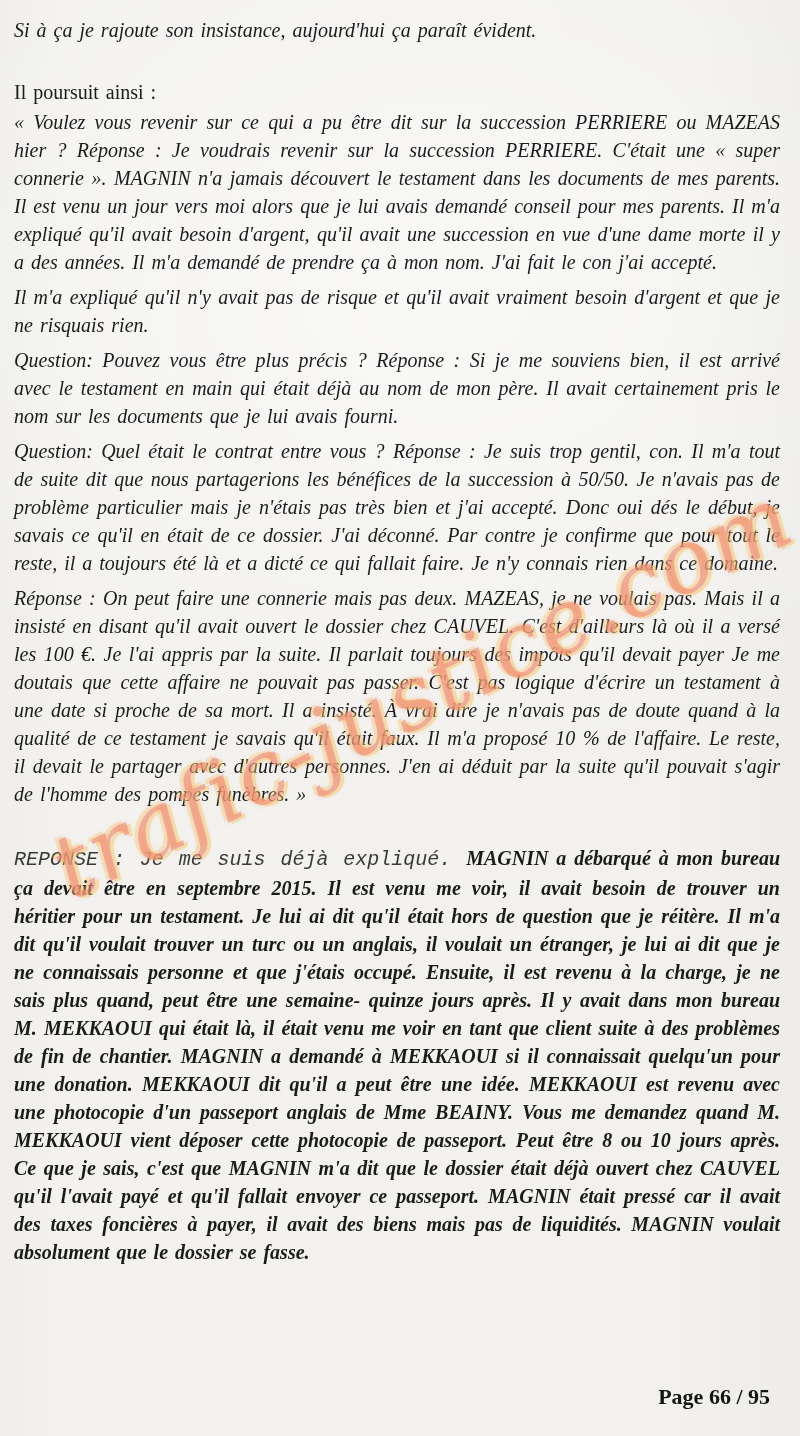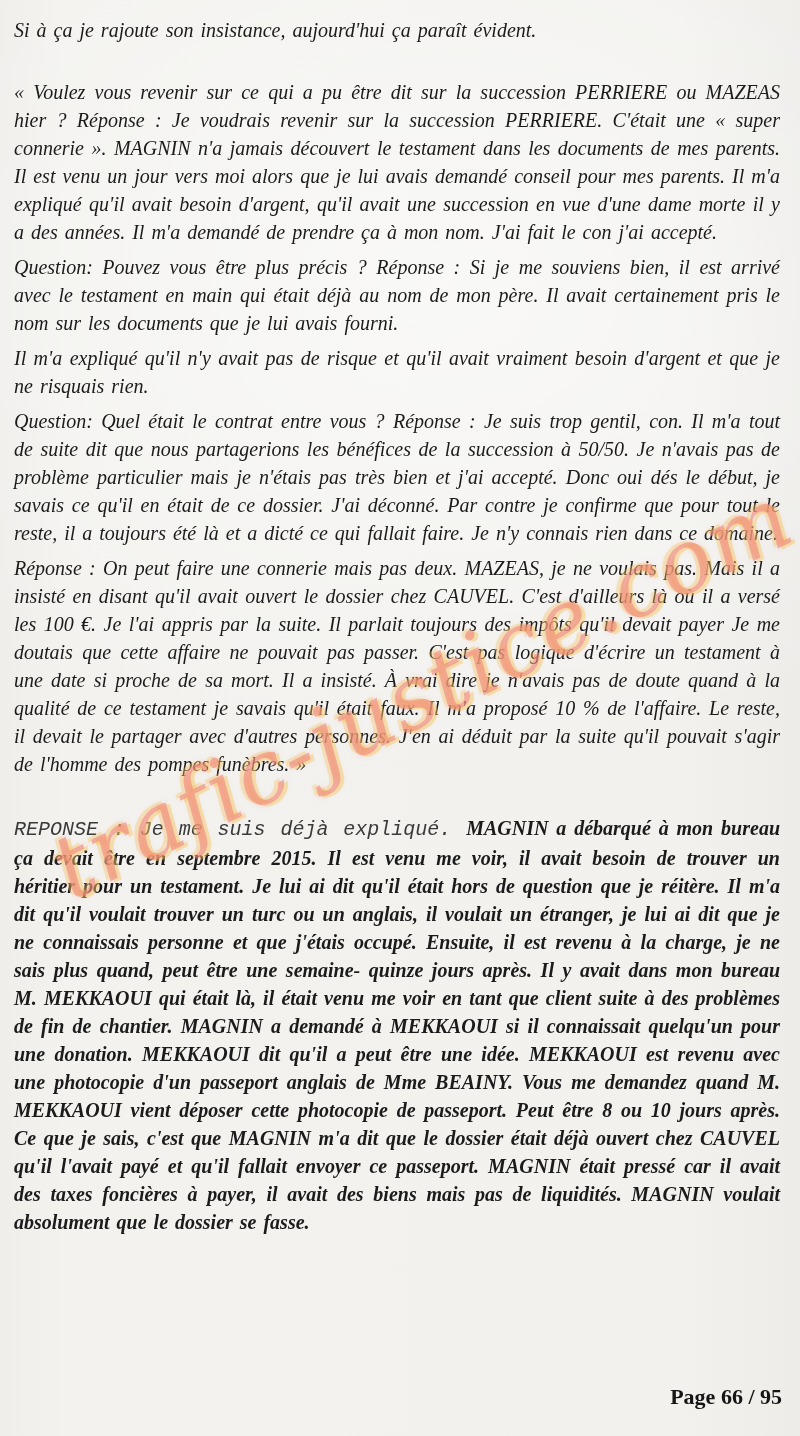--- a/index.html
+++ b/index.html
@@ -56,42 +56,43 @@
     color: rgba(240, 137, 123, 0.62);
     text-shadow:
       3px 3px 0 rgba(246, 199, 95, 0.45),
       -3px -3px 0 rgba(246, 199, 95, 0.35),
       0 0 6px rgba(240, 137, 123, 0.25);
     pointer-events: none;
     user-select: none;
   }
   .page-number {
     position: absolute;
-    right: 18px;
+    right: 30px;
     bottom: 26px;
     font-size: 22px;
     font-weight: bold;
     color: #151515;
   }
 </style>
 </head>
 <body>
 
 <div class="page">
 
   <div class="content">
 
     <p class="p it p-intro">Si à ça je rajoute son insistance, aujourd'hui ça paraît évident.</p>
 
+    <p class="p p-lead">Il poursuit ainsi :</p>
 
     <p class="p it">« Voulez vous revenir sur ce qui a pu être dit sur la succession PERRIERE ou MAZEAS hier ? Réponse : Je voudrais revenir sur la succession PERRIERE. C'était une « super connerie ». MAGNIN n'a jamais découvert le testament dans les documents de mes parents. Il est venu un jour vers moi alors que je lui avais demandé conseil pour mes parents. Il m'a expliqué qu'il avait besoin d'argent, qu'il avait une succession en vue d'une dame morte il y a des années. Il m'a demandé de prendre ça à mon nom. J'ai fait le con j'ai accepté.</p>
 
+    <p class="p it">Il m'a expliqué qu'il n'y avait pas de risque et qu'il avait vraiment besoin d'argent et que je ne risquais rien.</p>
+
     <p class="p it">Question: Pouvez vous être plus précis ? Réponse : Si je me souviens bien, il est arrivé avec le testament en main qui était déjà au nom de mon père. Il avait certainement pris le nom sur les documents que je lui avais fourni.</p>
-
-    <p class="p it">Il m'a expliqué qu'il n'y avait pas de risque et qu'il avait vraiment besoin d'argent et que je ne risquais rien.</p>
 
     <p class="p it">Question: Quel était le contrat entre vous ? Réponse : Je suis trop gentil, con. Il m'a tout de suite dit que nous partagerions les bénéfices de la succession à 50/50. Je n'avais pas de problème particulier mais je n'étais pas très bien et j'ai accepté. Donc oui dés le début, je savais ce qu'il en était de ce dossier. J'ai déconné. Par contre je confirme que pour tout le reste, il a toujours été là et a dicté ce qui fallait faire. Je n'y connais rien dans ce domaine.</p>
 
 
     <p class="p it p-quote6">Réponse : On peut faire une connerie mais pas deux. MAZEAS, je ne voulais pas. Mais il a insisté en disant qu'il avait ouvert le dossier chez CAUVEL. C'est d'ailleurs là où il a versé les 100 €. Je l'ai appris par la suite. Il parlait toujours des impôts qu'il devait payer Je me doutais que cette affaire ne pouvait pas passer. C'est pas logique d'écrire un testament à une date si proche de sa mort. Il a insisté. À vrai dire je n'avais pas de doute quand à la qualité de ce testament je savais qu'il était faux. Il m'a proposé 10 % de l'affaire. Le reste, il devait le partager avec d'autres personnes. J'en ai déduit par la suite qu'il pouvait s'agir de l'homme des pompes funèbres. »</p>
 
 
 
     <p class="p it b"><span class="light">REPONSE : Je me suis déjà expliqué. </span><span>MAGNIN a débarqué à mon bureau ça devait être en septembre 2015. Il est venu me voir, il avait besoin de trouver un héritier pour un testament. Je lui ai dit qu'il était hors de question que je réitère. Il m'a dit qu'il voulait trouver un turc ou un anglais, il voulait un étranger, je lui ai dit que je ne connaissais personne et que j'étais occupé. Ensuite, il est revenu à la charge, je ne sais plus quand, peut être une semaine- quinze jours après. Il y avait dans mon bureau M. MEKKAOUI qui était là, il était venu me voir en tant que client suite à des problèmes de fin de chantier. MAGNIN a demandé à MEKKAOUI si il connaissait quelqu'un pour une donation. MEKKAOUI dit qu'il a peut être une idée. MEKKAOUI est revenu avec une photocopie d'un passeport anglais de Mme BEAINY. Vous me demandez quand M. MEKKAOUI vient déposer cette photocopie de passeport. Peut être 8 ou 10 jours après. Ce que je sais, c'est que MAGNIN m'a dit que le dossier était déjà ouvert chez CAUVEL qu'il l'avait payé et qu'il fallait envoyer ce passeport. MAGNIN était pressé car il avait des taxes foncières à payer, il avait des biens mais pas de liquidités. MAGNIN voulait absolument que le dossier se fasse.</span></p>
 

